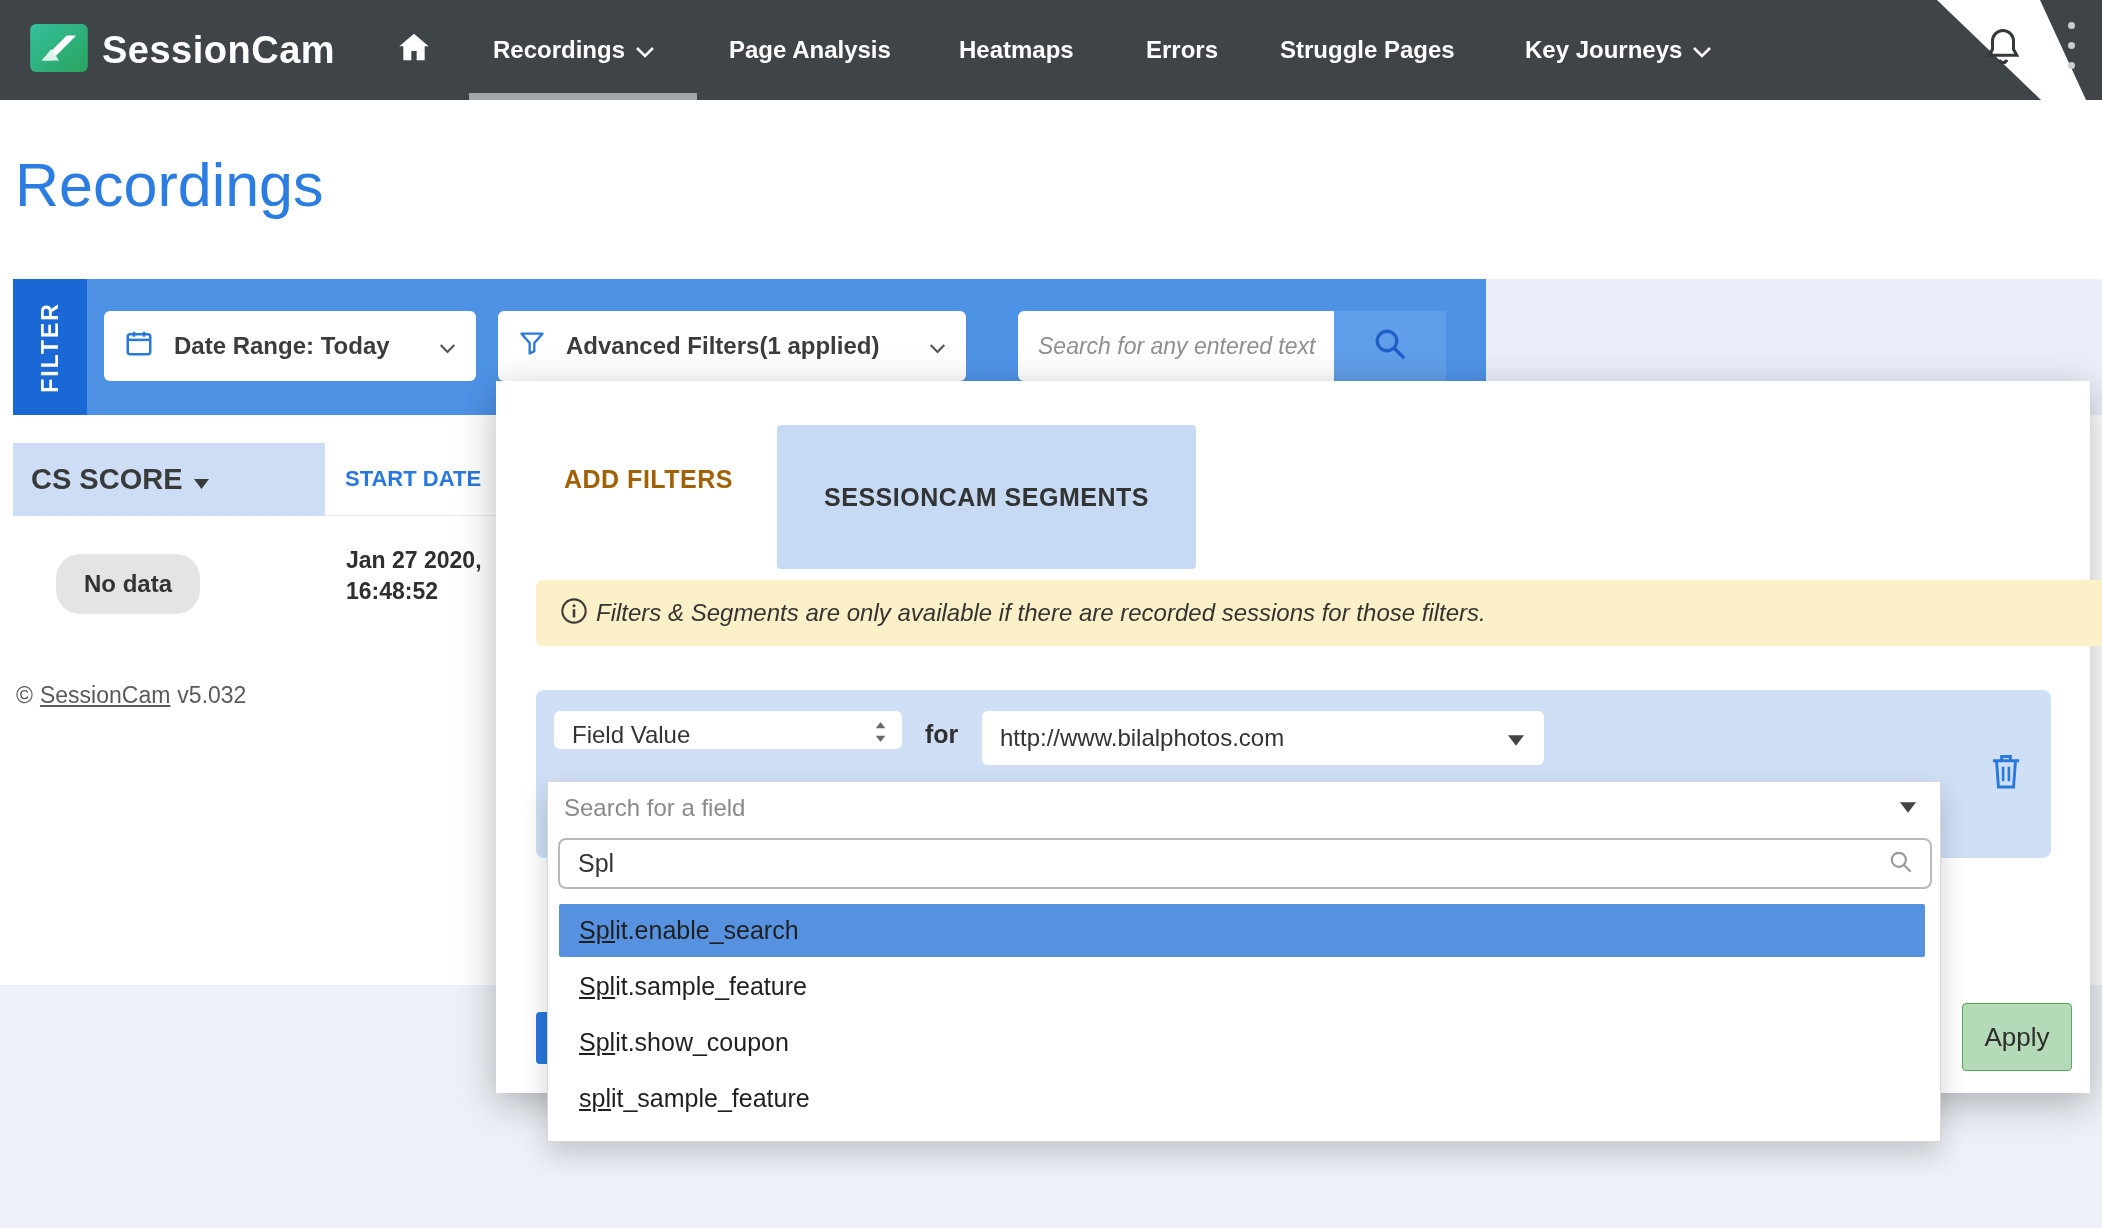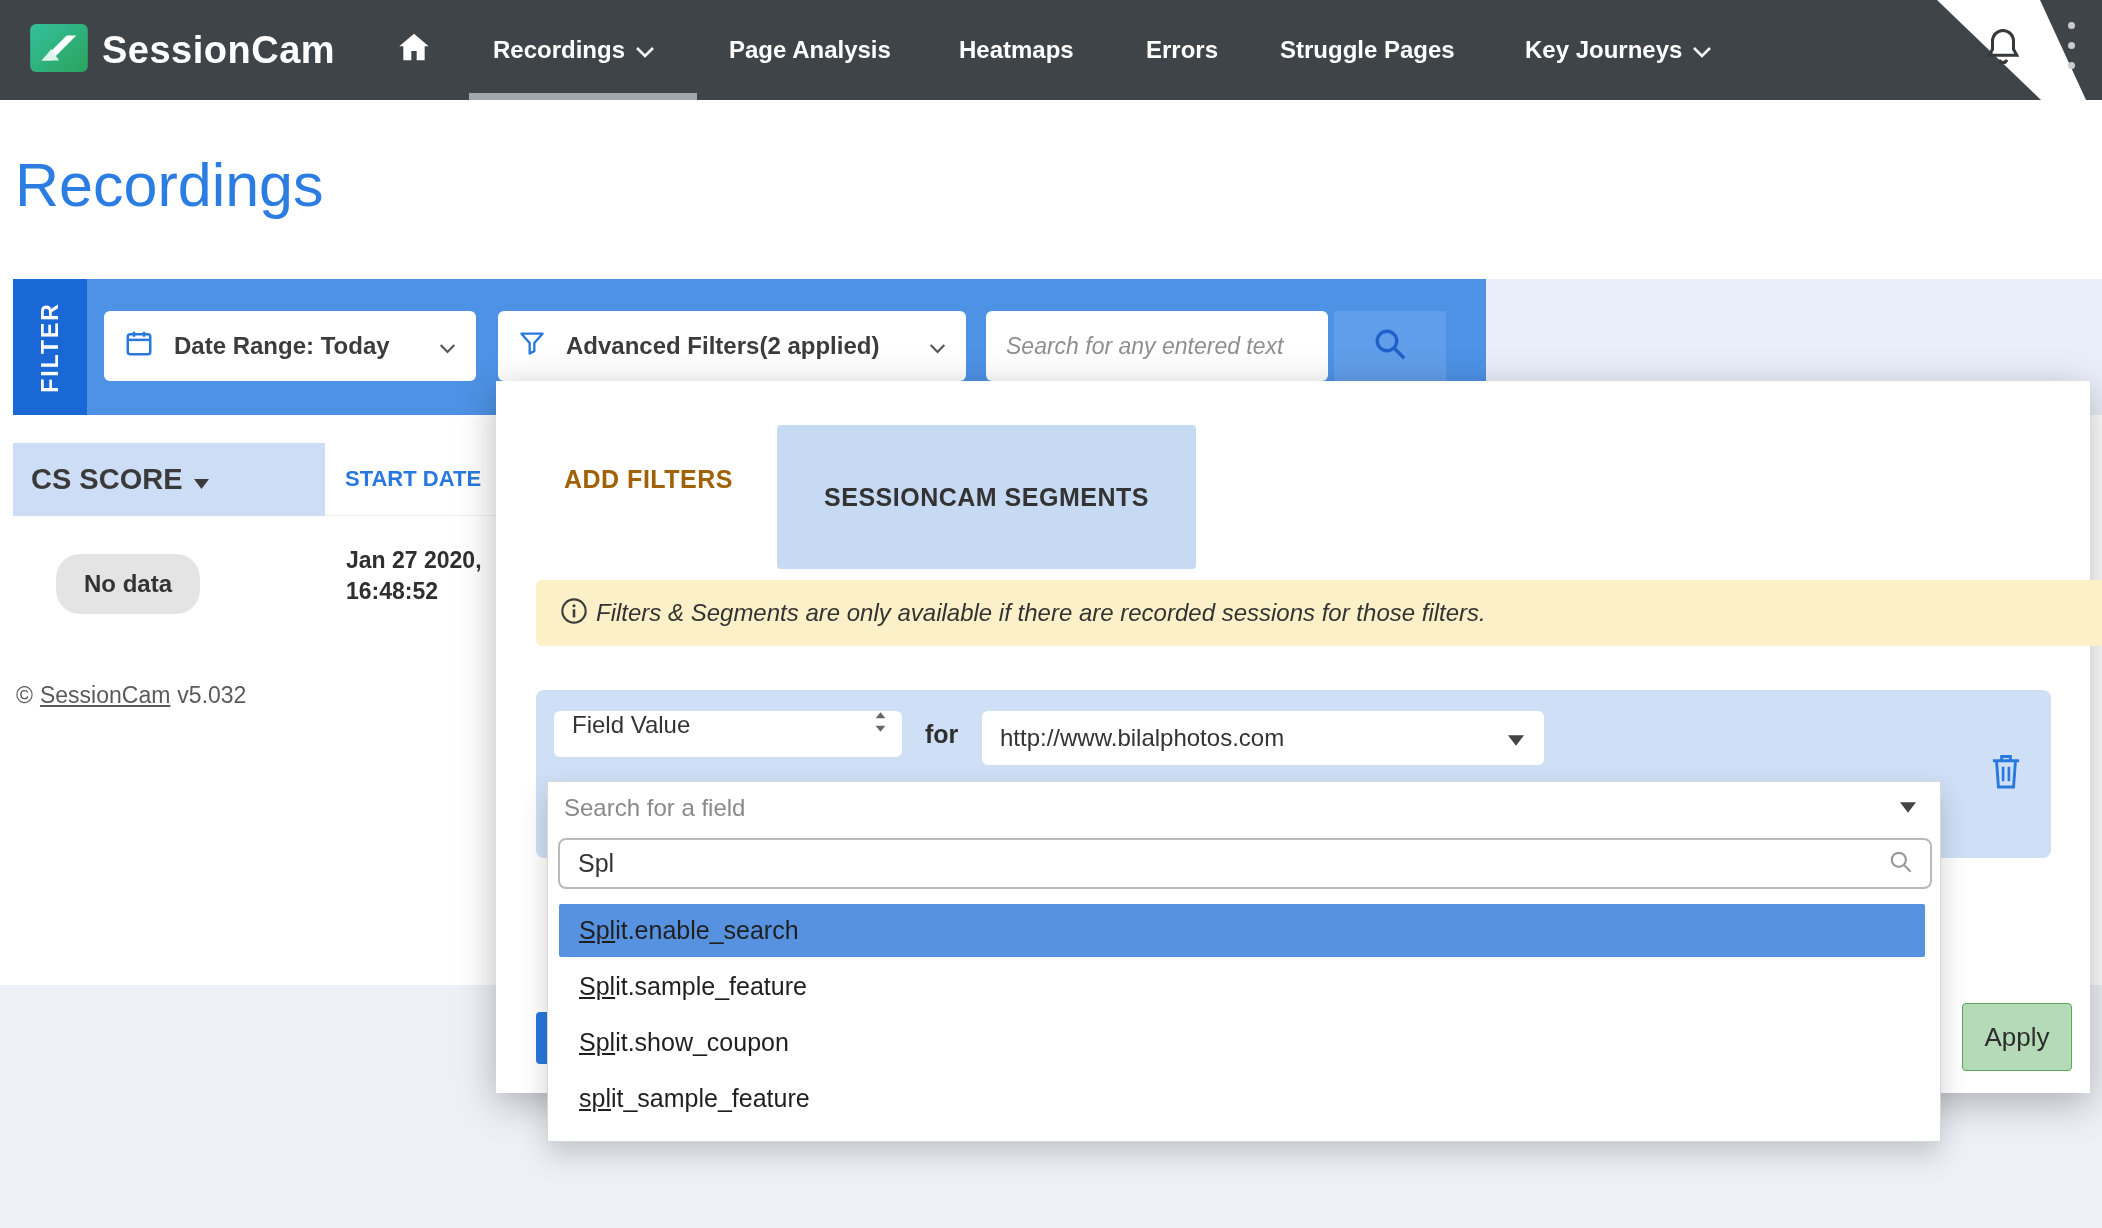--- a/index.html
+++ b/index.html
@@ -51,21 +51,21 @@
                      color:#fff; font-size:23px; font-weight:700; letter-spacing:2px; }
   .bar-btn { top:311px; height:70px; background:#fff; border-radius:6px; z-index:2;
              display:flex; align-items:center; padding:0 20px; gap:20px; cursor:pointer;
              font-size:24px; font-weight:700; color:#3c3c3c; }
   .btn-date { left:104px; width:372px; }
   .btn-adv  { left:498px; width:468px; }
   .bar-btn .chev { margin-left:auto; }
   .bar-search { left:986px; top:311px; width:342px; height:70px; z-index:2; }
   .bar-search input { width:100%; height:100%; border:none; border-radius:6px;
                       padding:0 20px; font-size:23px; font-style:italic; color:#444;
-                      font-family:"Liberation Sans", sans-serif; outline:none; }
+                      font-family:"Liberation Sans", sans-serif; outline:none;margin-left:32px; }
   .bar-search input::placeholder { color:#8f8f8f; font-style:italic; }
   .search-btn { left:1334px; top:311px; width:112px; height:70px; background:#619ee9;
                 display:flex; align-items:center; justify-content:center; cursor:pointer; z-index:2; }
 
   
   .th1 { left:13px; top:443px; width:324px; height:73px; background:#ccddf5;
          display:flex; align-items:center; gap:12px; padding-left:18px;
          font-size:29px; font-weight:700; color:#3a3a3a; cursor:pointer; }
   .th2 { left:325px; top:443px; width:171px; height:73px; background:#fff;
          display:flex; align-items:center; padding-left:20px;
@@ -89,22 +89,22 @@
                   border-radius:4px; display:flex; align-items:center; justify-content:center;
                   font-size:25px; font-weight:700; color:#333; letter-spacing:.5px;
                   z-index:11; cursor:pointer; }
   .notice { left:536px; top:580px; width:1774px; height:66px; background:#fcf0c8;
             border-radius:6px; display:flex; align-items:center; gap:8px; padding-left:24px;
             z-index:11; }
   .notice .txt { font-size:24px; font-style:italic; color:#333; }
 
   .blue-section { left:536px; top:690px; width:1515px; height:168px; background:#cfe0f6;
                   border-radius:8px; z-index:11; }
-  .field-select { left:554px; top:711px; width:348px; height:46px; background:#fff;
-                  border-radius:6px; display:flex; align-items:flex-start; padding:0 14px 0 18px;
+  .field-select { left:554px; top:711px; width:348px; height:38px; background:#fff;
+                  border-radius:6px; display:flex; align-items:flex-end; padding:0 14px 0 18px;
                   font-size:24px; color:#333; z-index:12; cursor:pointer; }
   .field-select .sorter { margin-left:auto; }
   .for-label { left:925px; top:720px; font-size:25px; font-weight:700; color:#2f2f2f; z-index:12; }
   .site-select { left:982px; top:711px; width:562px; height:54px; background:#fff;
                  border-radius:6px; display:flex; align-items:center; padding:0 20px 0 18px;
                  font-size:24px; color:#333; z-index:12; cursor:pointer; }
   .site-select .caret { margin-left:auto; }
   .trash { left:1990px; top:752px; z-index:12; cursor:pointer; }
 
   
@@ -235,21 +235,21 @@
       </svg>
   </span>
 </div>
 
 <div class="abs bar-btn btn-adv">
   <span>
     <svg width="28" height="28" viewBox="0 0 24 24">
         <path d="M3 4h18l-7 8v7l-4 2v-9L3 4z" fill="none" stroke="#2878dd" stroke-width="2" stroke-linejoin="round"></path>
       </svg>
   </span>
-  <span>Advanced Filters(2 applied)</span>
+  <span>Advanced Filters(1 applied)</span>
   <span class="chev">
     <svg width="17" height="11" viewBox="0 0 20 12">
         <path d="M2 2l8 8 8-8" fill="none" stroke="#555" stroke-width="2.5"></path>
       </svg>
   </span>
 </div>
 
 <div class="abs bar-search">
   <input type="text" placeholder="Search for any entered text" style="">
 </div>

